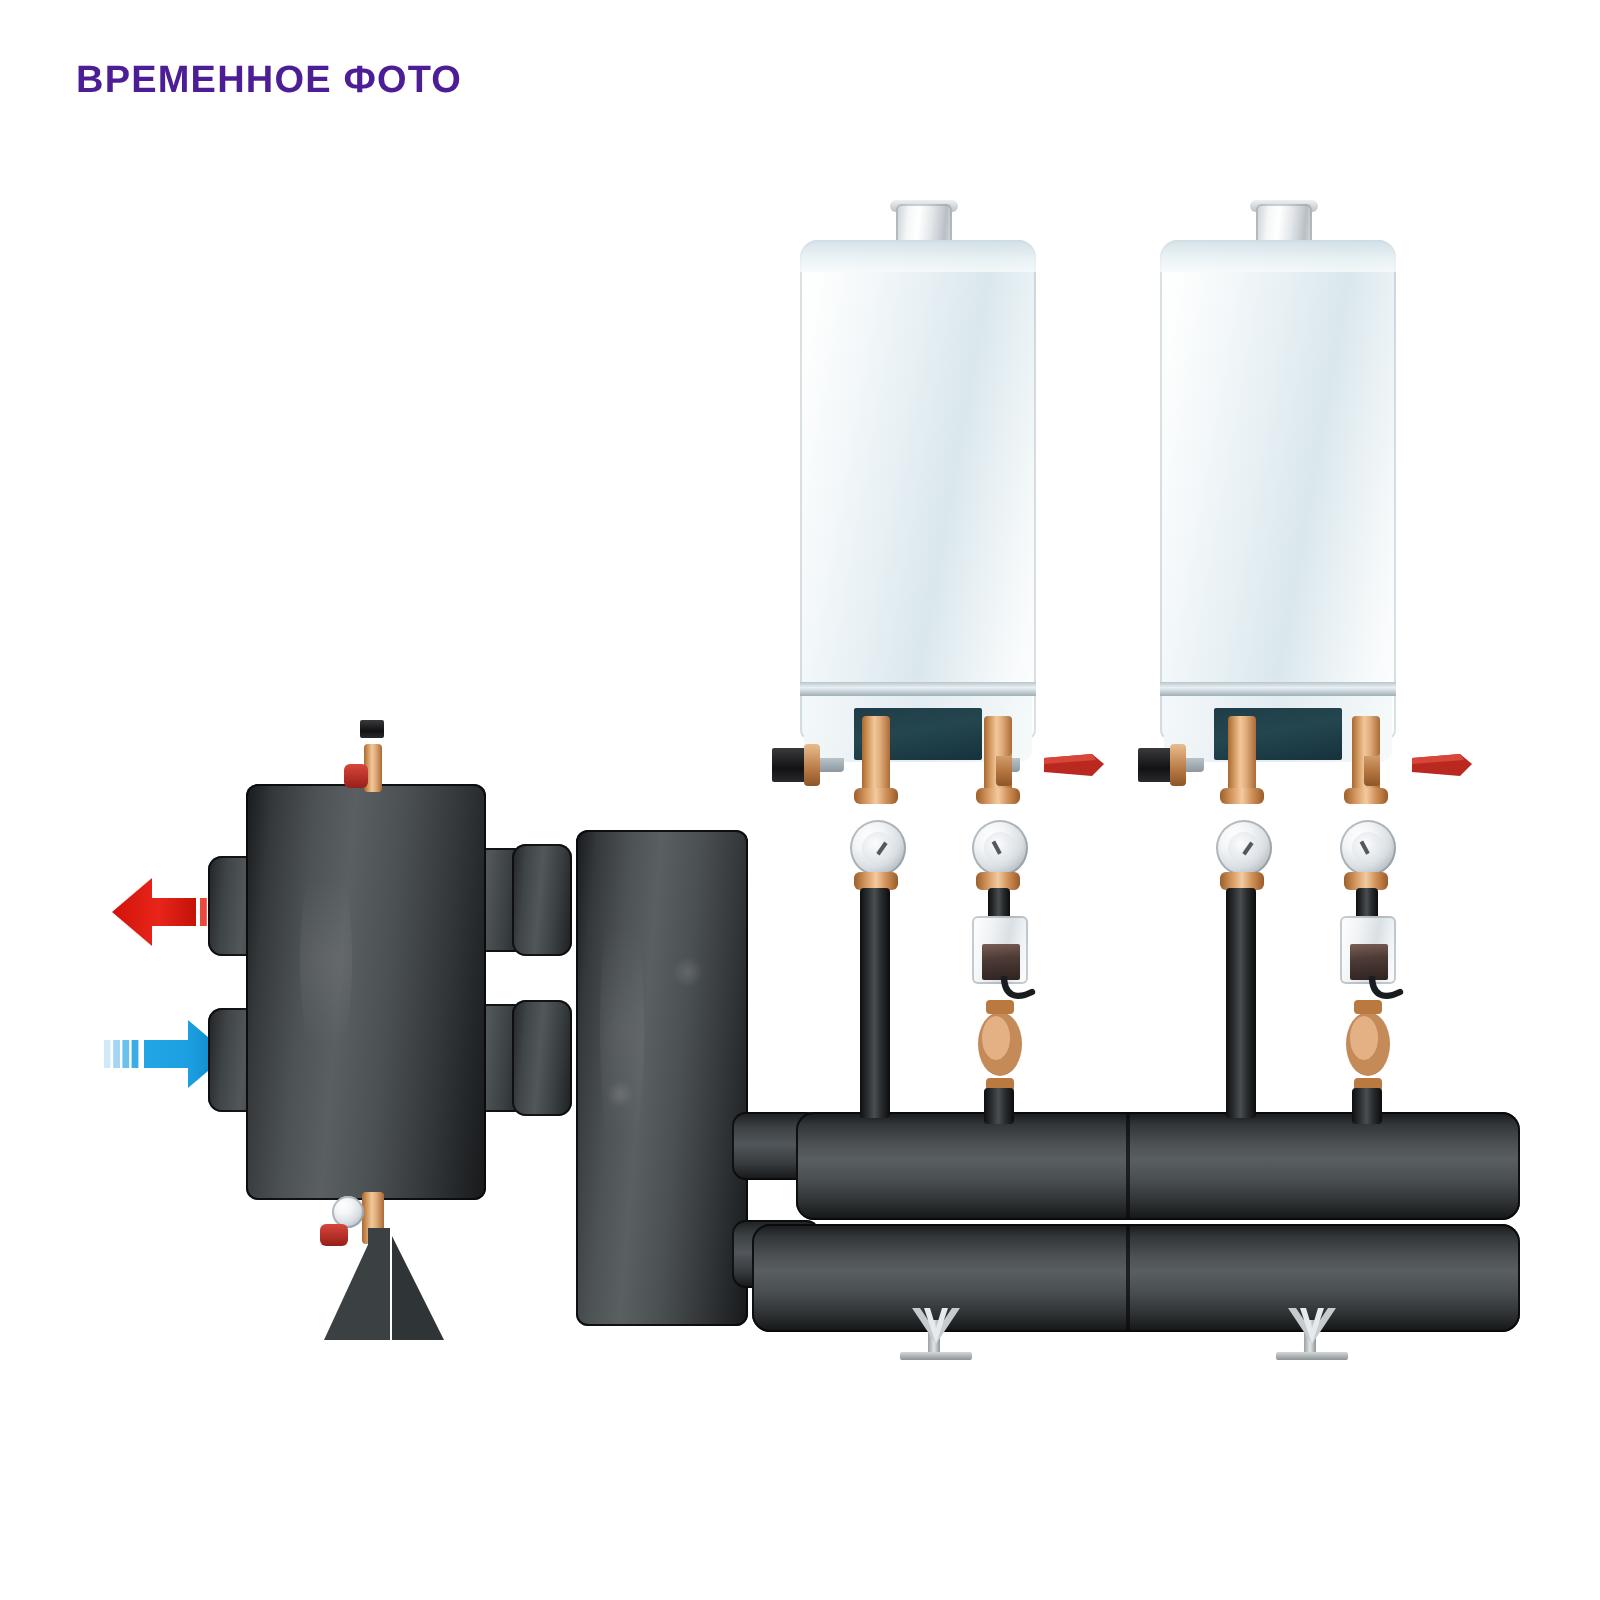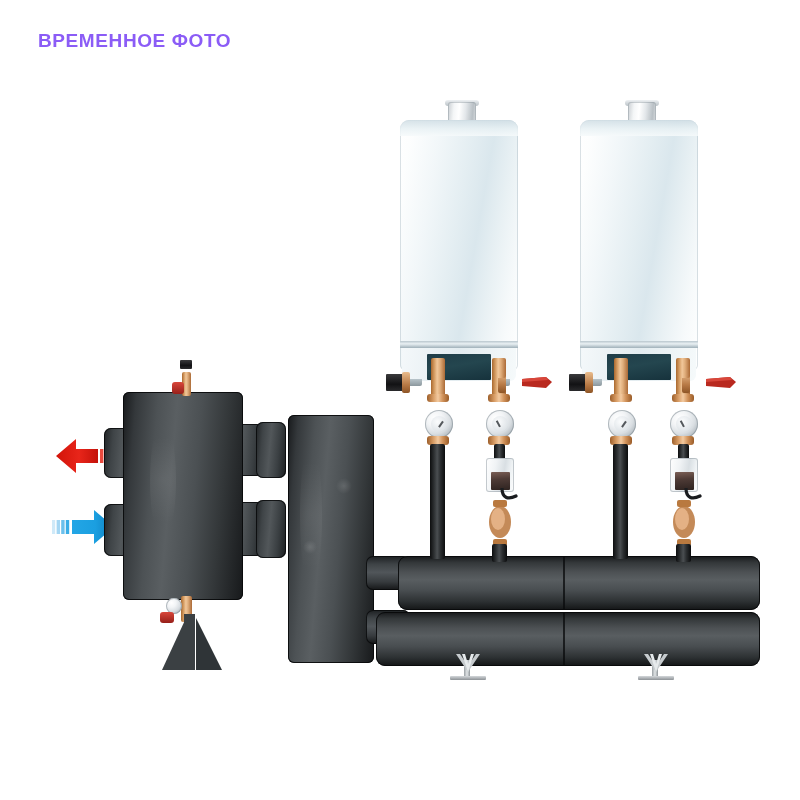--- a/index.html
+++ b/index.html
@@ -9,21 +9,21 @@
     font-family:"Liberation Sans", sans-serif;
     overflow:hidden;
     position:relative;
   }
   #stage{position:absolute;left:0;top:0;width:800px;height:800px;}
 
   
   .watermark{
     position:absolute;left:38px;top:30px;
     font-size:19px;font-weight:bold;letter-spacing:.6px;
-    color:#8b5cf6;
+    color:#4c1d95;
     font-family:"Liberation Sans", sans-serif;
     white-space:nowrap;
   }
 
   
   .abs{position:absolute;}
 
   
   .boiler{position:absolute;}
   .boiler-body{

